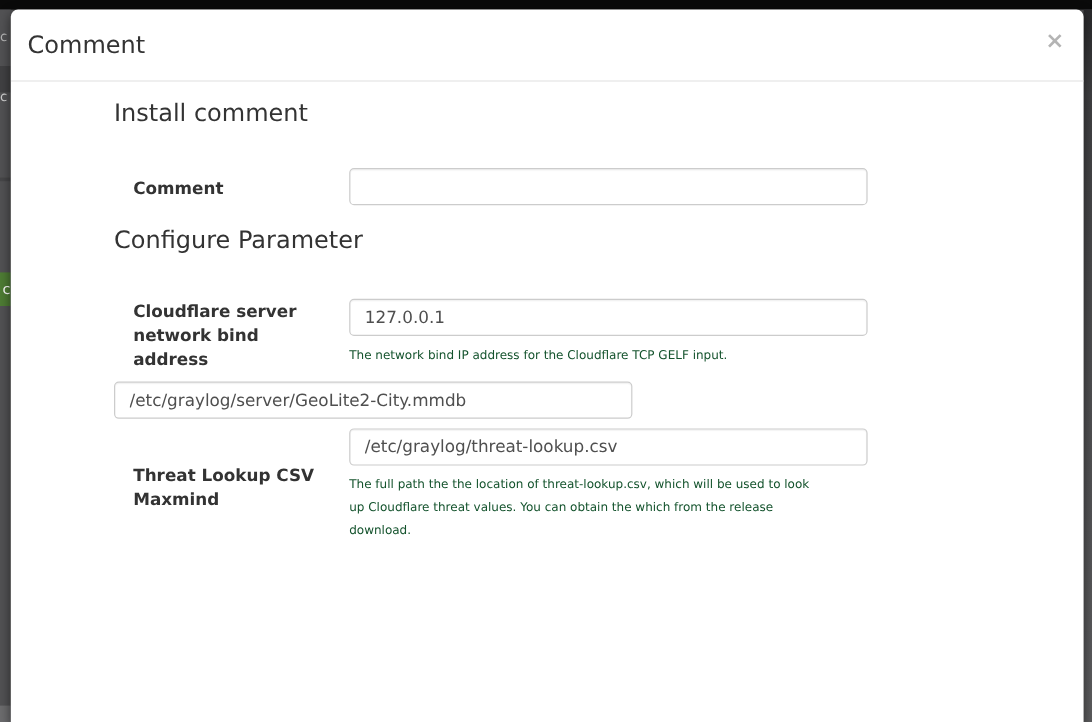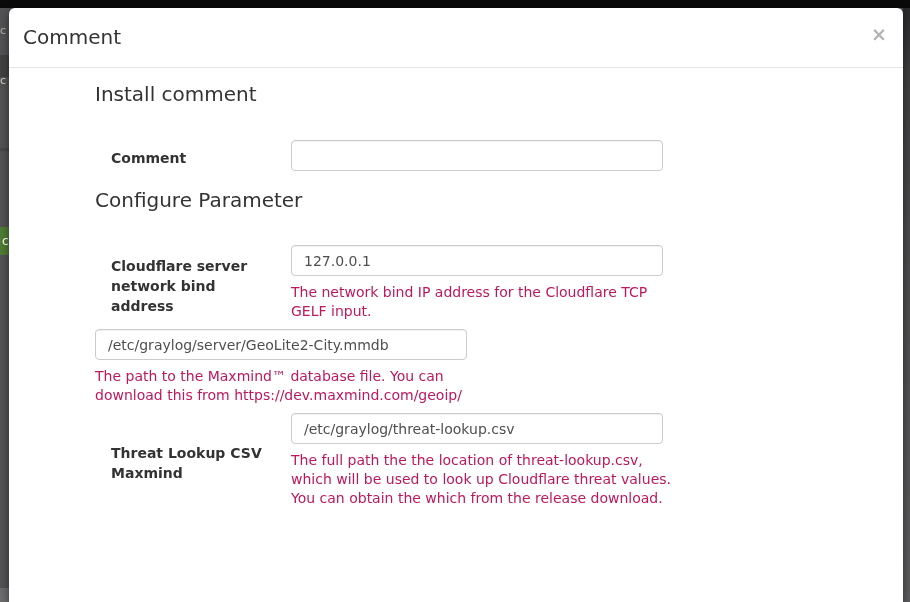--- a/index.html
+++ b/index.html
@@ -39,28 +39,28 @@
   .h-install-comment { margin: 15px 0 35px 0; }
   .h-configure { margin: 18px 0 34px 0; }
   .form-row { display: flex; align-items: center; margin-bottom: 8px; }
   .comment-row { margin-bottom: 0; }
   .label-col {
     width: 182px; margin-right: 14px; padding: 5px 8px 0 16px;
     font-size: 14px; font-weight: 700; color: #333333; line-height: 20px;
   }
   .input-col { width: 388px; }
   .text-input {
-    display: block; width: 372px; height: 31px;
+    display: block; width: 432px; height: 31px;
     border: 1px solid #cccccc; border-radius: 4px;
     padding: 5px 12px; font-size: 14px; color: #4f4f4f;
     font-family: "DejaVu Sans", "Liberation Sans", sans-serif;
     background: #ffffff; box-shadow: inset 0 1px 1px rgba(0,0,0,.06);
     outline: none;
   }
-  .help-text { margin-top: 7px; font-size: 14px; color: #be185d; line-height: 19px; }
+  .help-text { margin-top: 7px; font-size: 10px; color: #14532d; line-height: 19px; }
 </style>
 </head>
 <body>
 
 <div class="backdrop-top"></div>
 <div class="backdrop-left">
   <span class="bl-partial-text bl-text-1">c</span>
   <div class="bl-dark-band"></div>
   <span class="bl-partial-text bl-text-2">c</span>
   <div class="bl-thin-band"></div>
@@ -93,21 +93,20 @@
       <div class="input-col">
         <input class="text-input" type="text" value="127.0.0.1" style="">
         <div class="help-text">The network bind IP address for the Cloudflare TCP GELF input.</div>
       </div>
     </div>
 
 
     <div class="form-row">
       <div class="input-col">
         <input class="text-input" type="text" value="/etc/graylog/server/GeoLite2-City.mmdb" style="">
-        <div class="help-text">The path to the Maxmind™ database file. You can download this from https://dev.maxmind.com/geoip/</div>
       </div>
     </div>
 
     <div class="form-row">
       <label class="label-col">Threat Lookup CSV Maxmind</label>
       <div class="input-col">
         <input class="text-input" type="text" value="/etc/graylog/threat-lookup.csv" style="">
         <div class="help-text">The full path the the location of threat-lookup.csv, which will be used to look up Cloudflare threat values. You can obtain the which from the release download.</div>
       </div>
     </div>

